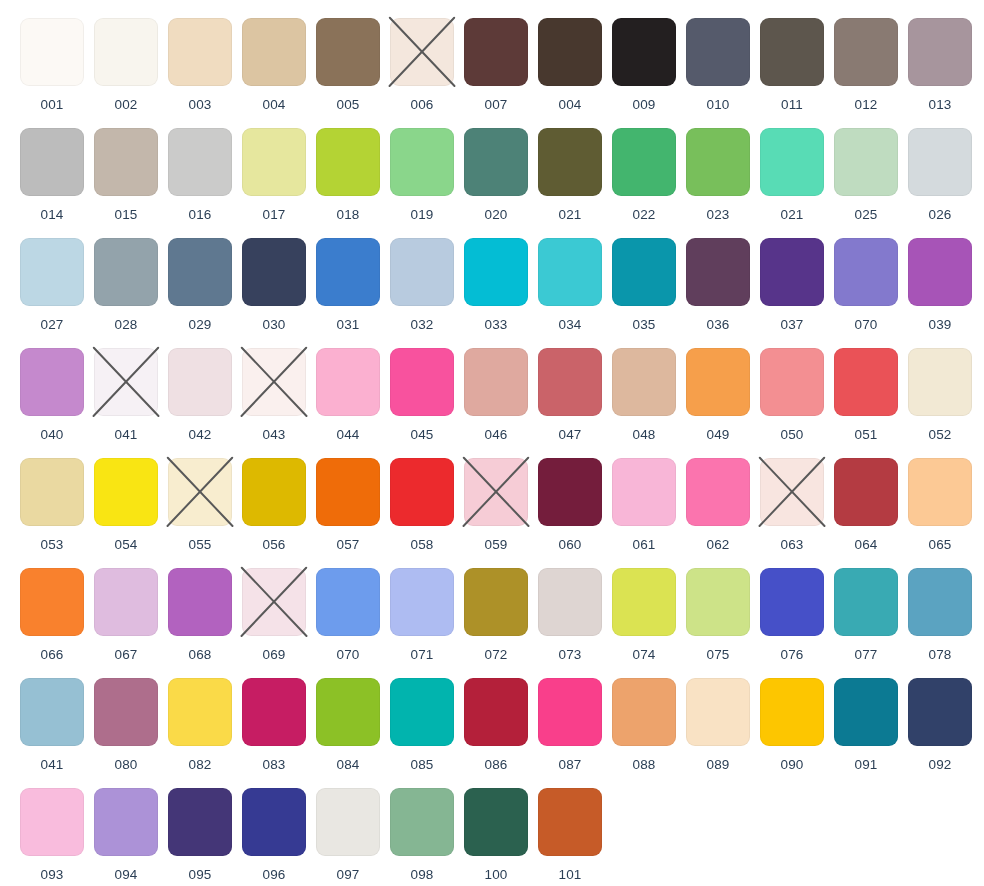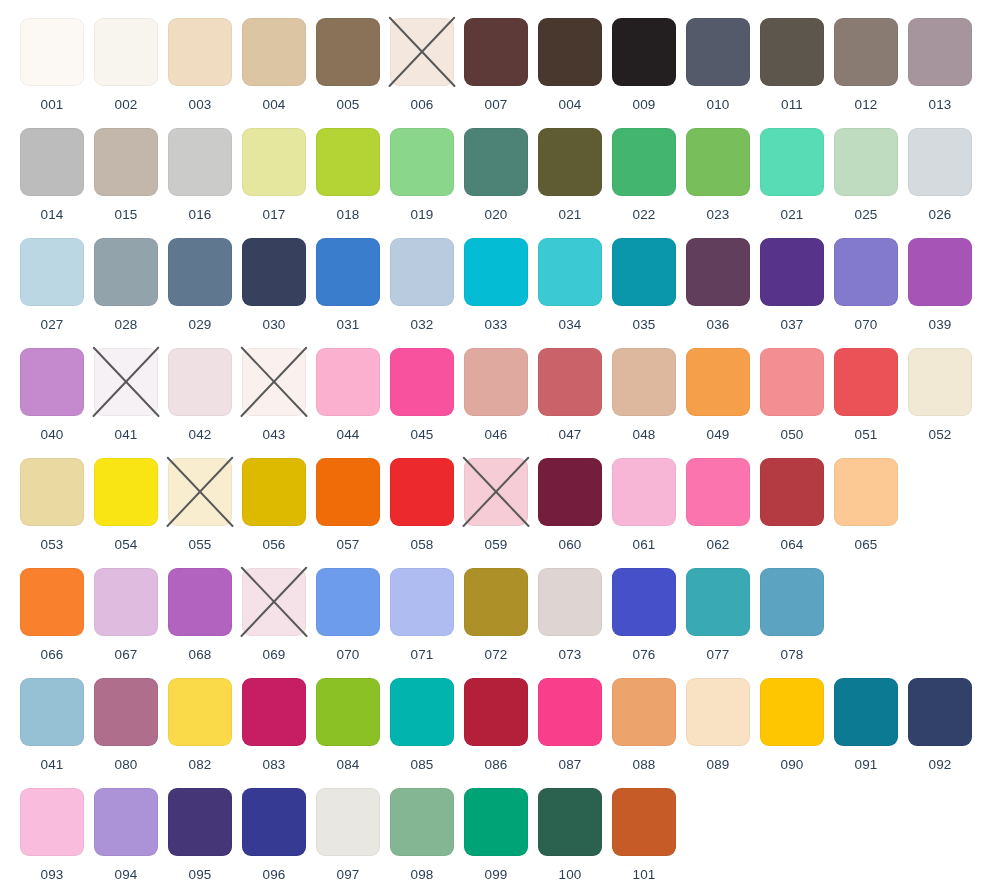--- a/index.html
+++ b/index.html
@@ -322,20 +322,24 @@
       </div>
       <div class="swatch-cell">
         <div class="swatch-chip" style="background: rgb(248, 182, 215);"></div>
         <div class="swatch-label">061</div>
       </div>
       <div class="swatch-cell">
         <div class="swatch-chip" style="background: rgb(251, 116, 174);"></div>
         <div class="swatch-label">062</div>
       </div>
       <div class="swatch-cell">
+        <div class="swatch-chip is-unavailable" style="background: rgb(248, 229, 224);"></div>
+        <div class="swatch-label">063</div>
+      </div>
+      <div class="swatch-cell">
         <div class="swatch-chip" style="background: rgb(180, 59, 66);"></div>
         <div class="swatch-label">064</div>
       </div>
       <div class="swatch-cell">
         <div class="swatch-chip" style="background: rgb(252, 201, 149);"></div>
         <div class="swatch-label">065</div>
       </div>
     </div>
     <div class="swatch-row">
       <div class="swatch-cell">
@@ -364,20 +368,28 @@
       </div>
       <div class="swatch-cell">
         <div class="swatch-chip" style="background: rgb(173, 145, 40);"></div>
         <div class="swatch-label">072</div>
       </div>
       <div class="swatch-cell">
         <div class="swatch-chip" style="background: rgb(222, 213, 210);"></div>
         <div class="swatch-label">073</div>
       </div>
       <div class="swatch-cell">
+        <div class="swatch-chip" style="background: rgb(219, 227, 82);"></div>
+        <div class="swatch-label">074</div>
+      </div>
+      <div class="swatch-cell">
+        <div class="swatch-chip" style="background: rgb(205, 227, 136);"></div>
+        <div class="swatch-label">075</div>
+      </div>
+      <div class="swatch-cell">
         <div class="swatch-chip" style="background: rgb(70, 80, 200);"></div>
         <div class="swatch-label">076</div>
       </div>
       <div class="swatch-cell">
         <div class="swatch-chip" style="background: rgb(57, 170, 179);"></div>
         <div class="swatch-label">077</div>
       </div>
       <div class="swatch-cell">
         <div class="swatch-chip" style="background: rgb(91, 163, 193);"></div>
         <div class="swatch-label">078</div>
@@ -456,24 +468,20 @@
       </div>
       <div class="swatch-cell">
         <div class="swatch-chip" style="background: rgb(233, 231, 226);"></div>
         <div class="swatch-label">097</div>
       </div>
       <div class="swatch-cell">
         <div class="swatch-chip" style="background: rgb(133, 182, 147);"></div>
         <div class="swatch-label">098</div>
       </div>
       <div class="swatch-cell">
-        <div class="swatch-chip" style="background: rgb(0, 163, 117);"></div>
-        <div class="swatch-label">099</div>
-      </div>
-      <div class="swatch-cell">
         <div class="swatch-chip" style="background: rgb(43, 97, 79);"></div>
         <div class="swatch-label">100</div>
       </div>
       <div class="swatch-cell">
         <div class="swatch-chip" style="background: rgb(198, 91, 40);"></div>
         <div class="swatch-label">101</div>
       </div>
     </div>
   </div>
 

